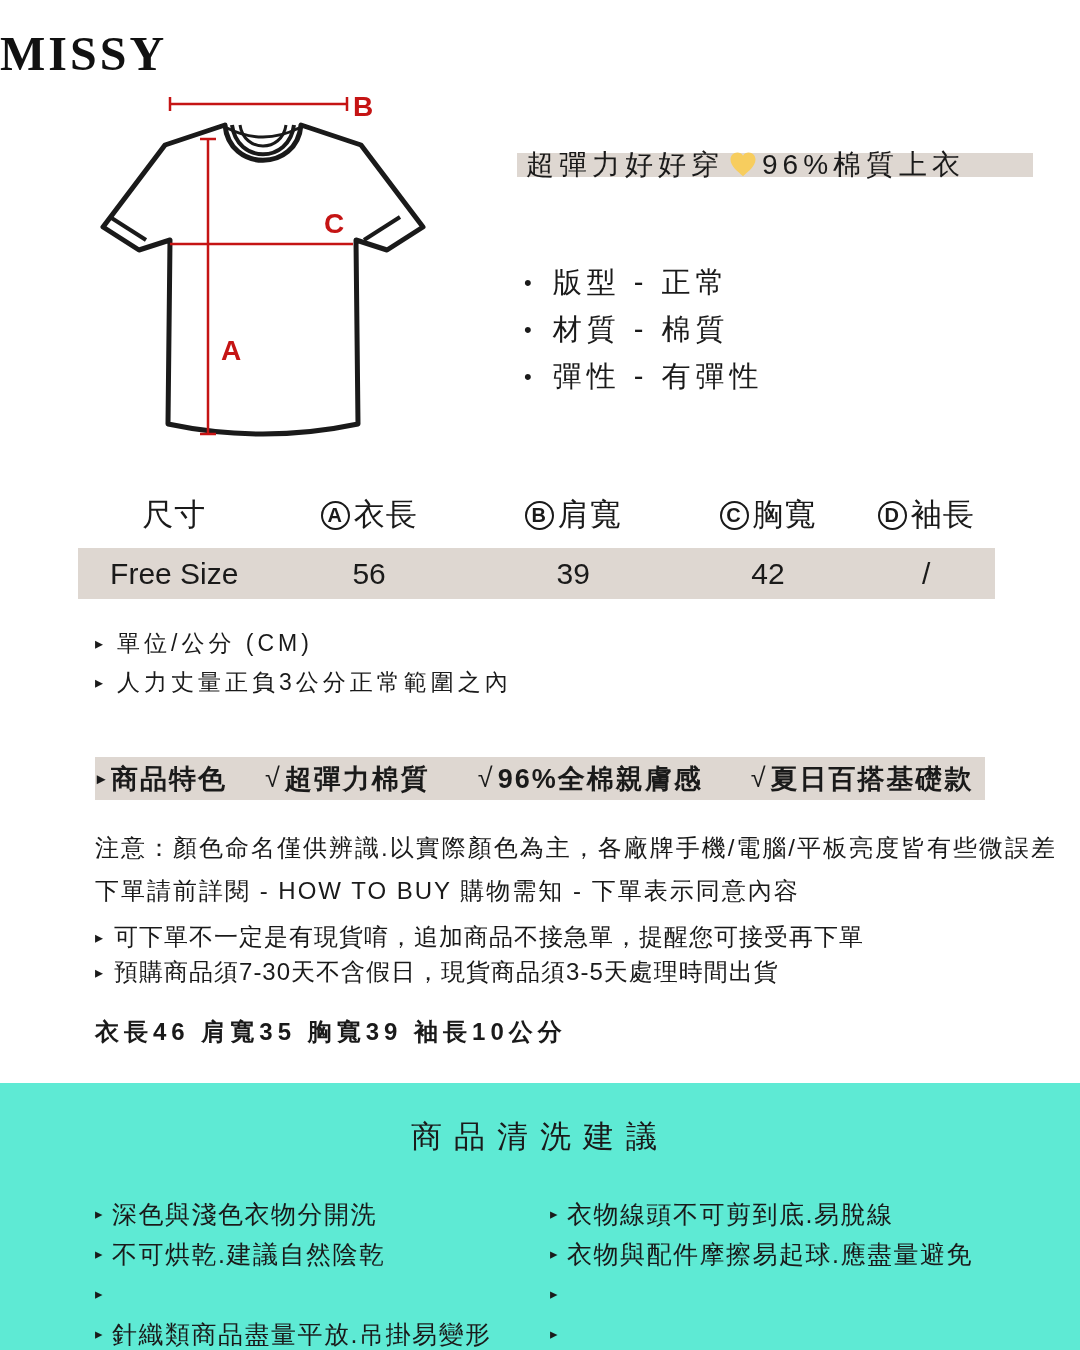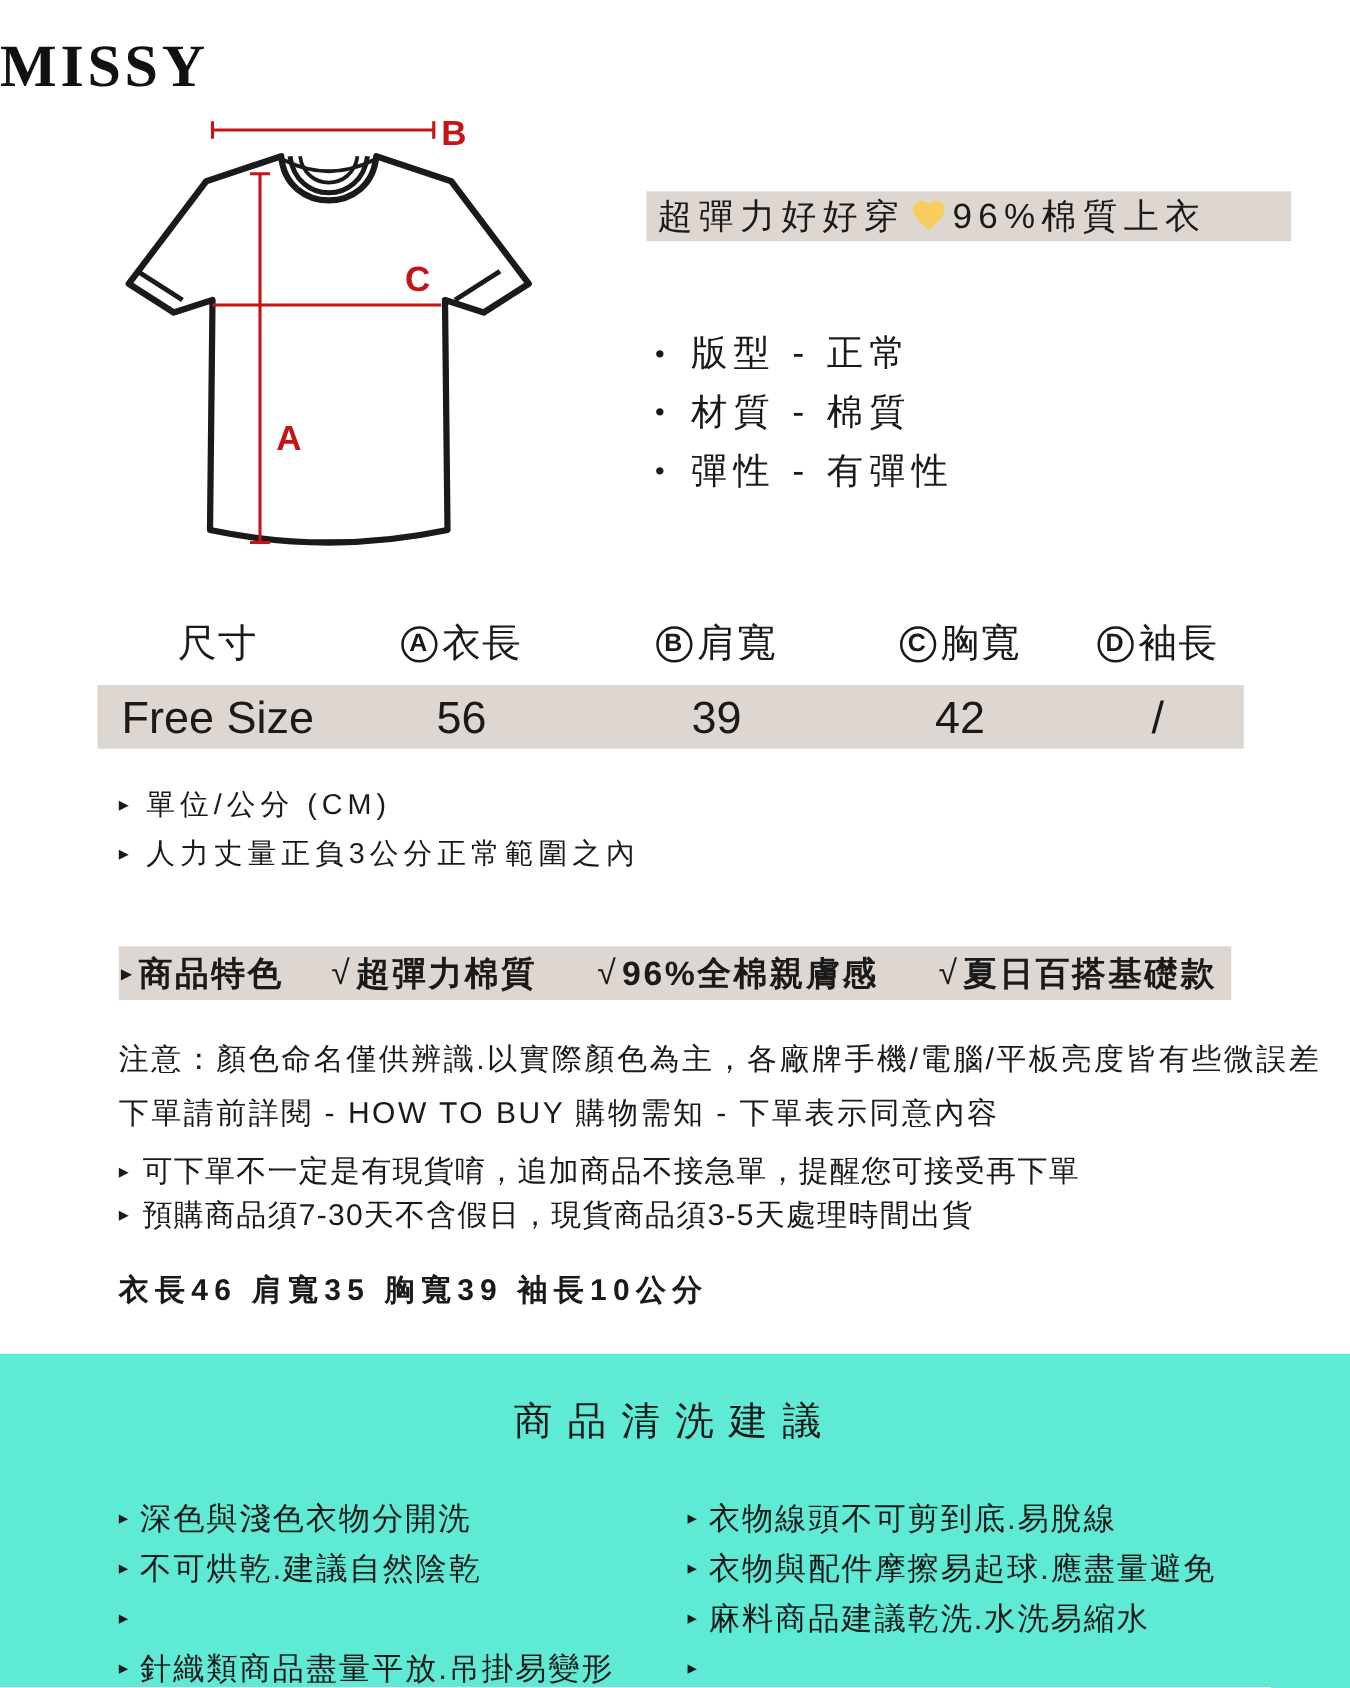--- a/index.html
+++ b/index.html
@@ -11,34 +11,34 @@
   
   .brand {
     position:absolute; top:26px; left:0; width:100%;
     text-align:left; font-family:"Liberation Serif", serif;
     font-weight:700; font-size:48px; letter-spacing:3px; color:#111;
   }
   
   .diagram { position:absolute; left:75px; top:92px; width:360px; height:368px; }
   
   .headline {
-    position:absolute; left:517px; top:153px; width:516px; height:40px;
+    position:absolute; left:517px; top:153px; width:516px; height:24px;
     background:#ded7d1; display:flex; align-items:center;
     box-sizing:border-box; padding-left:9px;
     font-size:28px; letter-spacing:5px; font-weight:500; white-space:nowrap;
   }
   .heart { width:32px; height:30px; margin:0 3px; flex:none; }
   
   .specs { position:absolute; left:524px; top:266px; font-size:29px; letter-spacing:5px; font-weight:500; }
   .spec-item { display:flex; align-items:center; height:33px; margin-bottom:14px; white-space:nowrap; }
   .spec-bullet { font-size:22px; margin-right:16px; }
   
   .size-table { position:absolute; left:78px; top:492px; width:917px; }
   .st-head { display:flex; height:46px; align-items:center; font-size:31px; font-weight:500; letter-spacing:1px; }
-  .st-row  { display:flex; height:51px; align-items:center; background:#ded7d1; font-size:36px; margin-top:10px; }
+  .st-row  { display:flex; height:51px; align-items:center; background:#ded7d1; font-size:30px; margin-top:10px; }
   .cell { display:flex; align-items:center; justify-content:center; }
   .c0{width:21%;} .c1{width:21.5%;} .c2{width:23%;} .c3{width:19.5%;} .c4{width:15%;}
   .circ {
     display:inline-flex; align-items:center; justify-content:center;
     width:29px; height:29px; border:2.5px solid #1a1a1a; border-radius:50%;
     font-size:20px; font-weight:600; margin-right:4px; box-sizing:border-box;
   }
   
   .notes { position:absolute; left:95px; top:630px; font-size:23px; letter-spacing:4px; }
   .note-item { display:flex; align-items:center; height:27px; margin-bottom:12px; white-space:nowrap; }
@@ -227,21 +227,20 @@
         <div class="care-item">
           <span class="tri">▸</span>
           <span>衣物線頭不可剪到底.易脫線</span>
         </div>
         <div class="care-item">
           <span class="tri">▸</span>
           <span>衣物與配件摩擦易起球.應盡量避免</span>
         </div>
         <div class="care-item">
           <span class="tri">▸</span>
-          <span>麻料商品建議乾洗.水洗易縮水</span>
         </div>
         <div class="care-item">
           <span class="tri">▸</span>
         </div>
       </div>
     </div>
   </div>
 
 </div>
 

